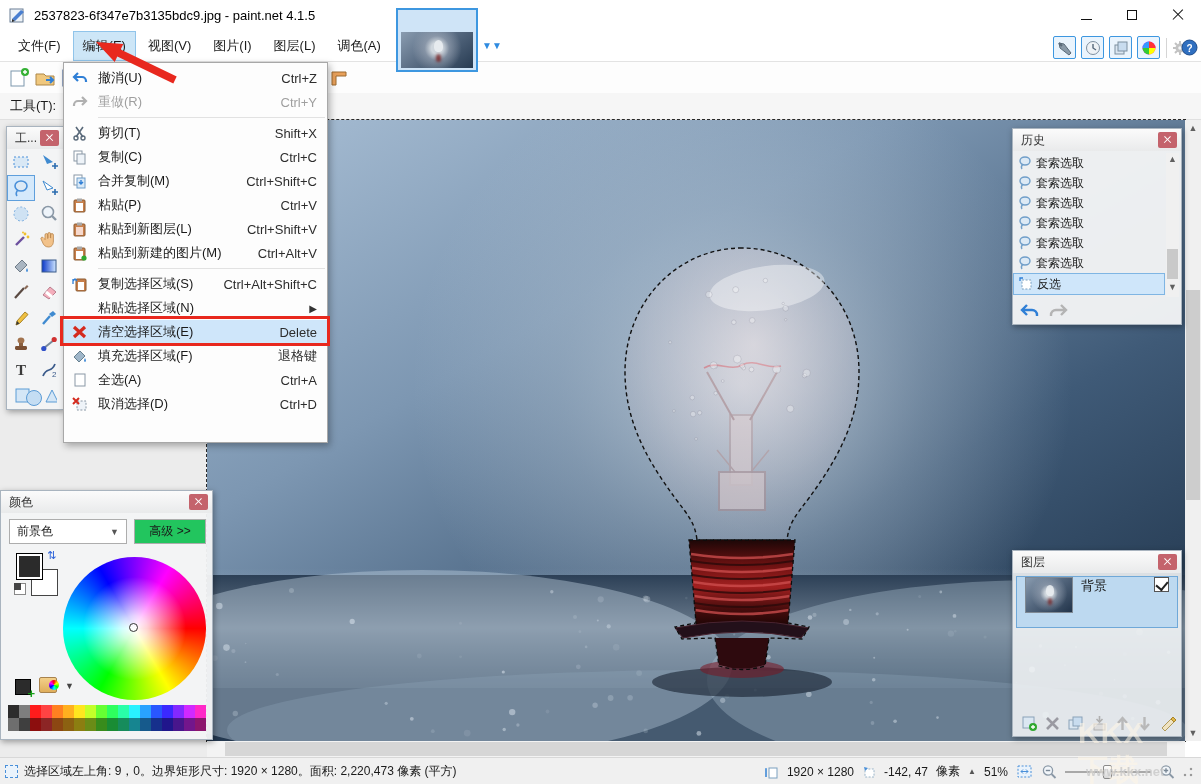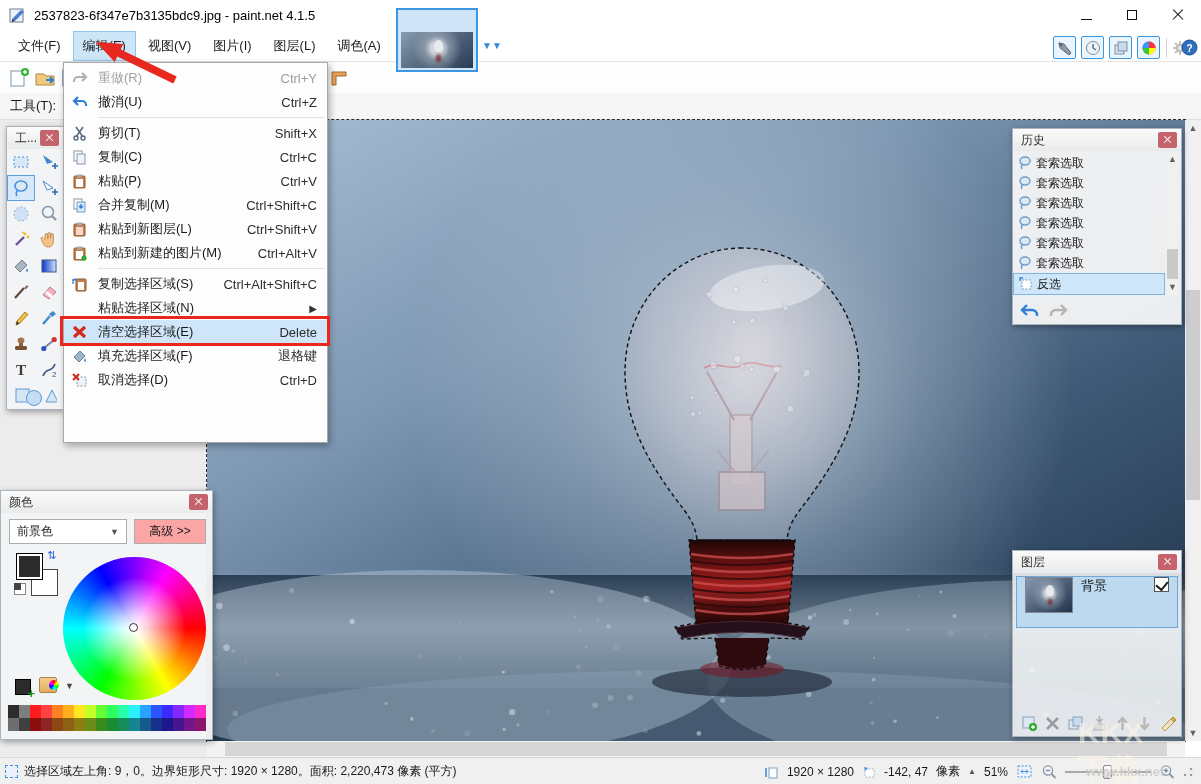--- a/index.html
+++ b/index.html
@@ -81,21 +81,21 @@
   .layer-thumb::after{content:"";position:absolute;left:20px;top:7px;width:8px;height:11px;border-radius:50% 50% 40% 40%;background:rgba(235,238,242,.85);box-shadow:0 11px 3px -2px rgba(120,30,30,.8);}
   .layer-name{flex:1;font-size:13px;}
   .layer-check{width:15px;height:15px;border:1px solid #555;background:#fff;margin-right:8px;position:relative;}
   .layer-check::after{content:"";position:absolute;left:3px;top:1px;width:6px;height:9px;border:solid #222;border-width:0 2px 2px 0;transform:rotate(40deg);}
   .layers-toolbar{position:absolute;left:0;bottom:4px;width:100%;display:flex;gap:7px;padding-left:8px;align-items:center;}
 
   
   .colors-panel{left:0px;top:490px;width:213px;height:250px;}
   .color-mode{position:absolute;left:8px;top:28px;width:118px;height:25px;background:#fff;border:1px solid #adadad;display:flex;align-items:center;padding-left:7px;font-size:12px;}
   .color-mode .chev{margin-left:auto;margin-right:7px;color:#555;font-size:9px;}
-  .adv-btn{position:absolute;left:133px;top:28px;width:72px;height:25px;background:#fca5a5;border:1px solid #adadad;display:flex;align-items:center;justify-content:center;font-size:12px;}
+  .adv-btn{position:absolute;left:133px;top:28px;width:72px;height:25px;background:#22c55e;border:1px solid #adadad;display:flex;align-items:center;justify-content:center;font-size:12px;}
   .fg-swatch{position:absolute;left:15px;top:62px;width:27px;height:27px;background:#2b2b2b;border:1px solid #000;box-shadow:inset 0 0 0 2px #fff;z-index:2;}
   .bg-swatch{position:absolute;left:30px;top:78px;width:27px;height:27px;background:#fff;border:1px solid #444;}
   .swap-ic{position:absolute;left:46px;top:58px;font-size:11px;color:#2b62d9;transform:rotate(0deg);}
   .mini-bw{position:absolute;left:13px;top:92px;width:12px;height:12px;border:1px solid #888;background:#fff;}
   .mini-bw::after{content:"";position:absolute;left:-1px;top:-1px;width:7px;height:7px;background:#444;}
   .wheel{position:absolute;left:62px;top:66px;width:143px;height:143px;border-radius:50%;
     background:radial-gradient(circle closest-side,#ffffff 0%,rgba(255,255,255,.82) 18%,rgba(255,255,255,0) 72%),
     conic-gradient(from 90deg,#f00,#ff0,#0f0,#0ff,#00f,#f0f,#f00);}
   .wheel-marker{position:absolute;left:66px;top:66px;width:9px;height:9px;border:1.5px solid #333;border-radius:50%;background:rgba(255,255,255,.6);}
   .pal-add{position:absolute;left:14px;top:188px;width:16px;height:16px;background:#2b2b2b;border:1px solid #000;}
@@ -571,37 +571,37 @@
           <svg width="44" height="22">
             <rect x="3" y="4" width="13" height="13" fill="#d4e6f6" stroke="#5b9bd5"></rect>
             <circle cx="21" cy="13" r="7.5" fill="#c4ddf3" stroke="#5b9bd5"></circle>
             <path d="M33 17 L39 5 L45 17 Z" fill="#d4e6f6" stroke="#5b9bd5"></path>
           </svg>
         </div>
     </div>
   </div>
 
   <div class="edit-menu">
+    <div class="mi">
+      <span class="ic">
+          <svg width="18" height="16">
+            <path d="M7 3 L3 7 L7 11 M3 7 h8 a4 4 0 0 1 4 4 v1" stroke="#2f7fd6" stroke-width="2.2" fill="none"></path>
+          </svg>
+        </span>
+      <span class="lab">撤消(U)</span>
+        <span class="sc">Ctrl+Z</span>
+    </div>
     <div class="mi disabled">
       <span class="ic">
           <svg width="18" height="16">
             <path d="M11 3 L15 7 L11 11 M15 7 h-8 a4 4 0 0 0 -4 4 v1" stroke="#b0b0b0" stroke-width="2.2" fill="none"></path>
           </svg>
         </span>
       <span class="lab">重做(R)</span>
         <span class="sc">Ctrl+Y</span>
-    </div>
-    <div class="mi">
-      <span class="ic">
-          <svg width="18" height="16">
-            <path d="M7 3 L3 7 L7 11 M3 7 h8 a4 4 0 0 1 4 4 v1" stroke="#2f7fd6" stroke-width="2.2" fill="none"></path>
-          </svg>
-        </span>
-      <span class="lab">撤消(U)</span>
-        <span class="sc">Ctrl+Z</span>
     </div>
     <div class="msep"></div>
     <div class="mi">
       <span class="ic">
           <svg width="18" height="16">
             <path d="M5 2 L12 12 M12 2 L5 12" stroke="#5a6a7a" stroke-width="1.6"></path>
             <circle cx="5" cy="13" r="2" fill="none" stroke="#5a6a7a" stroke-width="1.4"></circle>
             <circle cx="12" cy="13" r="2" fill="none" stroke="#5a6a7a" stroke-width="1.4"></circle>
           </svg>
         </span>
@@ -614,38 +614,38 @@
             <rect x="3" y="2" width="8" height="10" fill="#fff" stroke="#8a98a6"></rect>
             <rect x="6" y="5" width="8" height="10" fill="#eef3f8" stroke="#8a98a6"></rect>
           </svg>
         </span>
       <span class="lab">复制(C)</span>
         <span class="sc">Ctrl+C</span>
     </div>
     <div class="mi">
       <span class="ic">
           <svg width="18" height="16">
+            <rect x="3" y="2" width="8" height="10" fill="#fff" stroke="#8a98a6"></rect>
+            <rect x="6" y="5" width="8" height="10" fill="#d8e8f6" stroke="#6f9ec9"></rect>
+            <path d="M10 7v4m-2-2l2 2 2-2" stroke="#2f7fd6" stroke-width="1.4" fill="none"></path>
+          </svg>
+        </span>
+      <span class="lab">合并复制(M)</span>
+        <span class="sc">Ctrl+Shift+C</span>
+    </div>
+    <div class="mi">
+      <span class="ic">
+          <svg width="18" height="16">
             <rect x="3" y="3" width="11" height="12" rx="1" fill="#c87f4a" stroke="#8a5a30"></rect>
             <rect x="6" y="1.5" width="5" height="3" fill="#a8a8a8"></rect>
             <rect x="5" y="6" width="7" height="8" fill="#fff"></rect>
           </svg>
         </span>
       <span class="lab">粘贴(P)</span>
         <span class="sc">Ctrl+V</span>
-    </div>
-    <div class="mi">
-      <span class="ic">
-          <svg width="18" height="16">
-            <rect x="3" y="2" width="8" height="10" fill="#fff" stroke="#8a98a6"></rect>
-            <rect x="6" y="5" width="8" height="10" fill="#d8e8f6" stroke="#6f9ec9"></rect>
-            <path d="M10 7v4m-2-2l2 2 2-2" stroke="#2f7fd6" stroke-width="1.4" fill="none"></path>
-          </svg>
-        </span>
-      <span class="lab">合并复制(M)</span>
-        <span class="sc">Ctrl+Shift+C</span>
     </div>
     <div class="mi">
       <span class="ic">
           <svg width="18" height="16">
             <rect x="3" y="3" width="11" height="12" rx="1" fill="#c87f4a" stroke="#8a5a30"></rect>
             <rect x="6" y="1.5" width="5" height="3" fill="#a8a8a8"></rect>
             <rect x="5" y="6" width="7" height="8" fill="#f6d9cd"></rect>
           </svg>
         </span>
       <span class="lab">粘贴到新图层(L)</span>
@@ -691,20 +691,29 @@
     </div>
     <div class="mi">
       <span class="ic">
           <svg width="18" height="16">
             <path d="M3 9 L9 3 L14 8 L8 14 Z" fill="#9fb6c9" stroke="#67808f"></path>
             <path d="M14 10 q2 3 0 4 q-2-1 0-4" fill="#4a90d9"></path>
           </svg>
         </span>
       <span class="lab">填充选择区域(F)</span>
         <span class="sc">退格键</span>
+    </div>
+    <div class="mi">
+      <span class="ic">
+          <svg width="18" height="16">
+            <rect x="4" y="2" width="10" height="12" fill="#fff" stroke="#8a98a6"></rect>
+          </svg>
+        </span>
+      <span class="lab">全选(A)</span>
+        <span class="sc">Ctrl+A</span>
     </div>
     <div class="mi">
       <span class="ic">
           <svg width="18" height="16">
             <rect x="6" y="5" width="9" height="9" fill="#eef3f8" stroke="#8a98a6" stroke-dasharray="2 1.6"></rect>
             <path d="M2 2 L8 8 M8 2 L2 8" stroke="#d42a1e" stroke-width="2"></path>
           </svg>
         </span>
       <span class="lab">取消选择(D)</span>
         <span class="sc">Ctrl+D</span>

